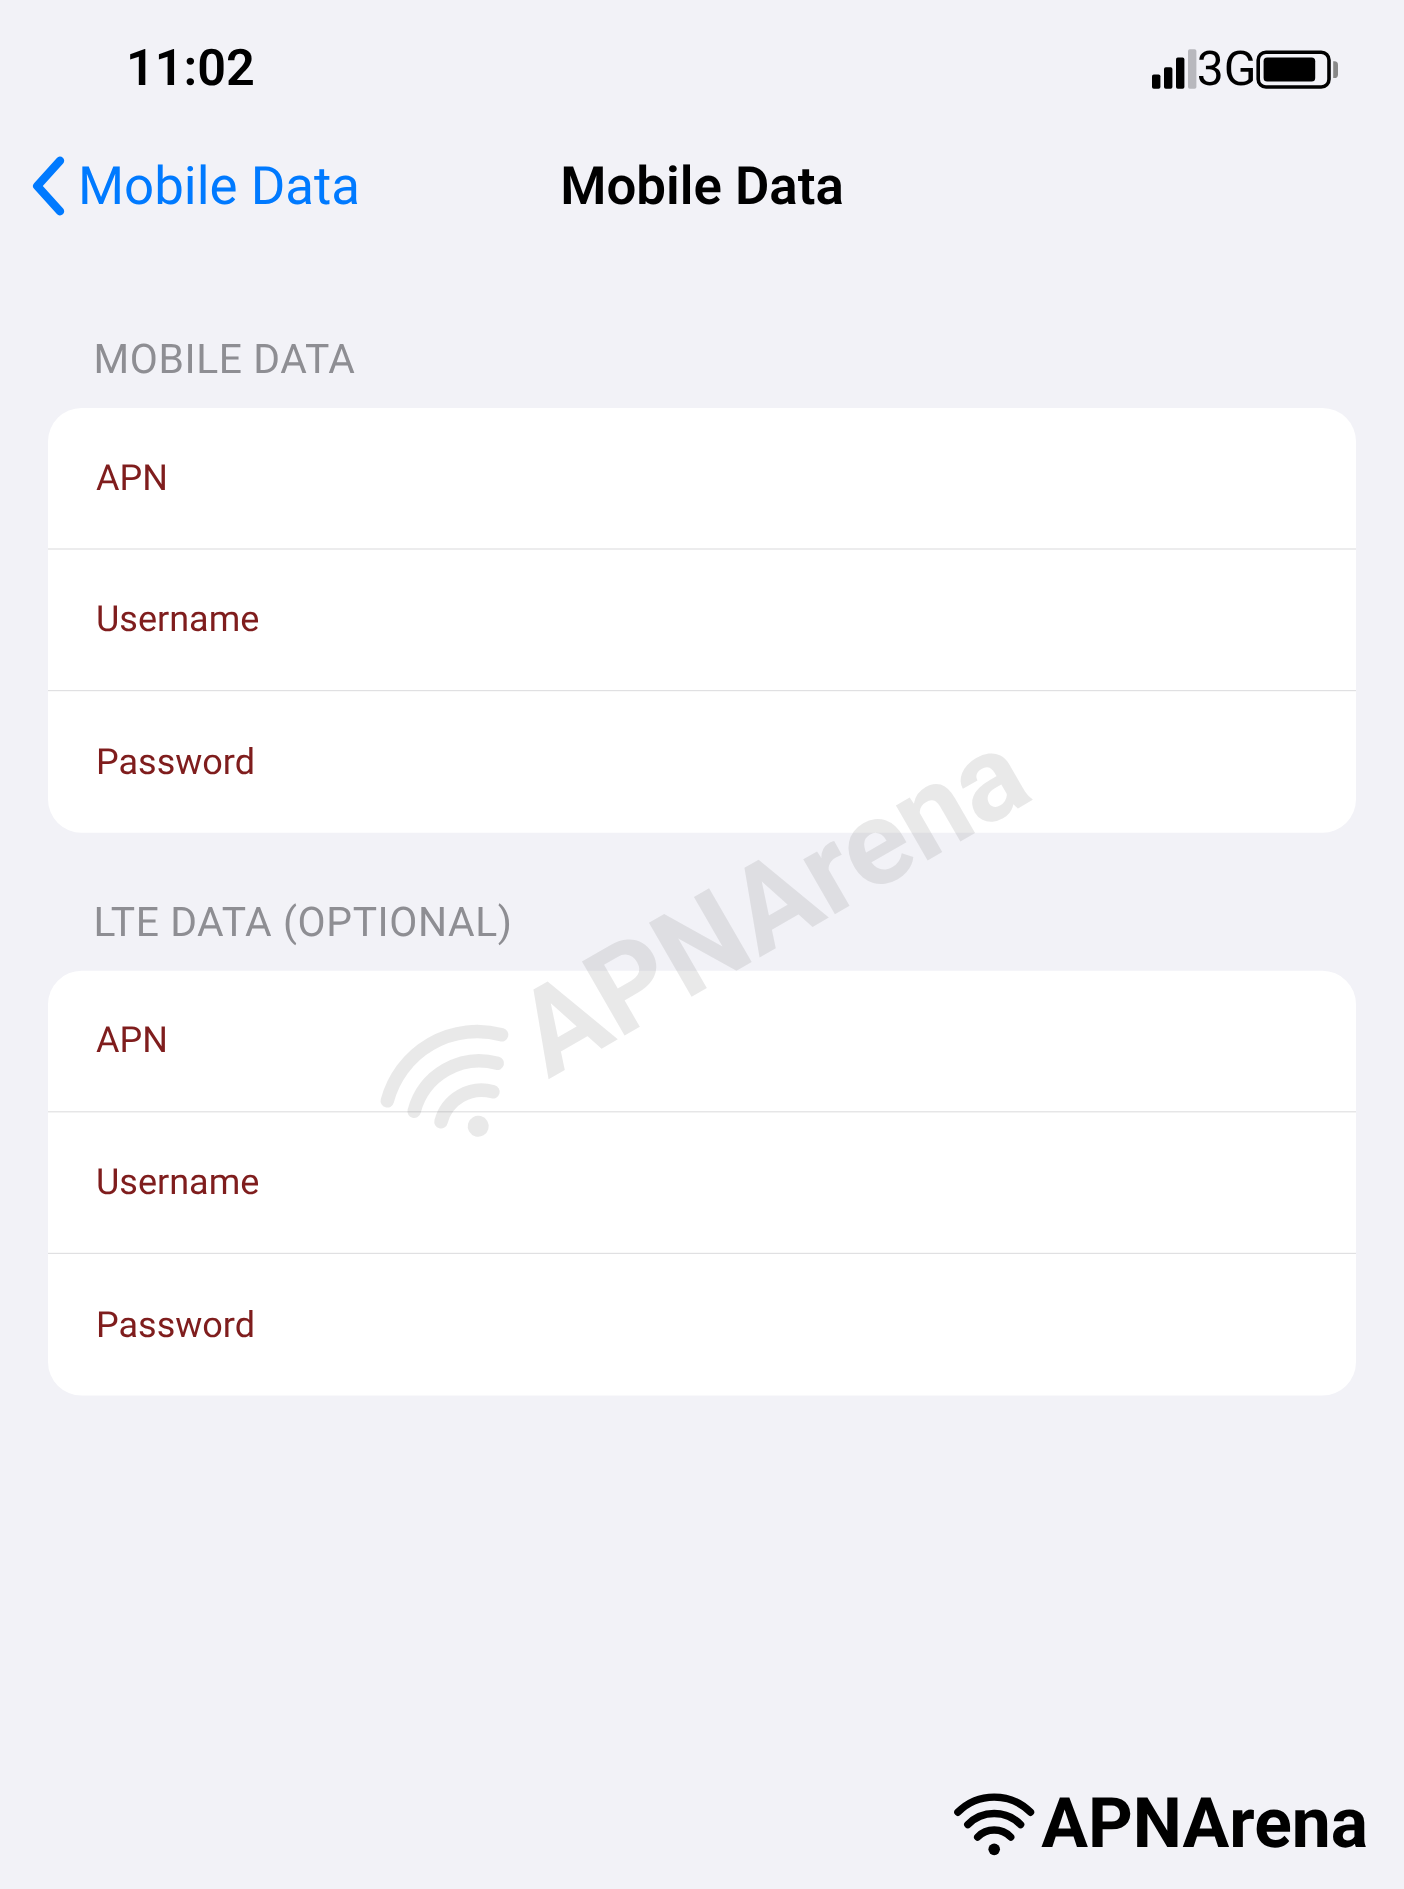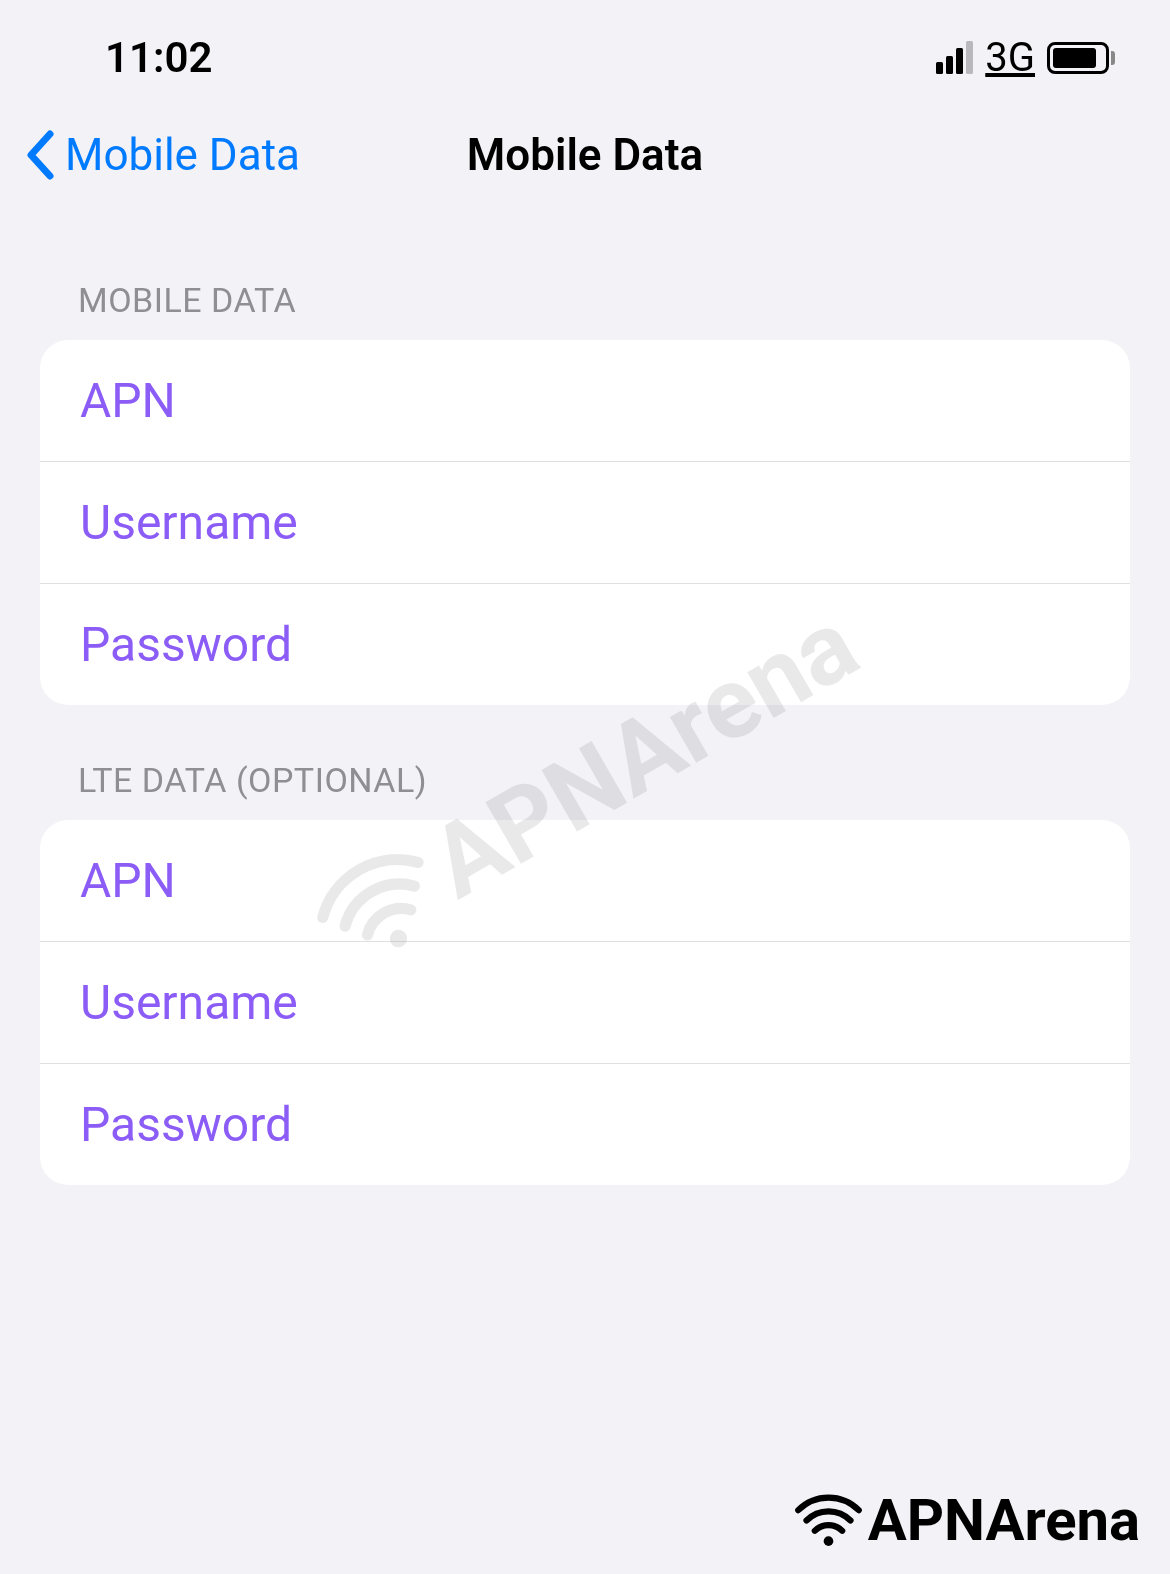--- a/index.html
+++ b/index.html
@@ -24,22 +24,20 @@
       text-align: right;
     }
     .status-time {
       font-size: 42px;
       font-weight: 600;
       color: #000;
     }
     .status-right {
       display: flex;
       align-items: center;
-      gap: 12px;
-      text-decoration: underline;
     }
     .signal-bars {
       display: flex;
       align-items: flex-end;
       gap: 3px;
     }
     .signal-bar {
       width: 7px;
       background-color: #000;
       border-radius: 1.5px;
@@ -125,23 +123,23 @@
       display: flex;
       align-items: center;
       padding: 32px 40px;
       min-height: 118px;
       border-bottom: 1px solid #e0e0e2;
     }
     .settings-row:last-child {
       border-bottom: none;
     }
     .row-label {
-      font-size: 48px;
-      font-weight: 400;
-      color: #8b5cf6;
+      font-size: 30px;
+      font-weight: 400;
+      color: #7f1d1d;
       width: 238px;
       flex-shrink: 0;
     }
     .row-input {
       font-size: 42px;
       font-weight: 400;
       color: #000;
       border: none;
       outline: none;
       background: transparent;

